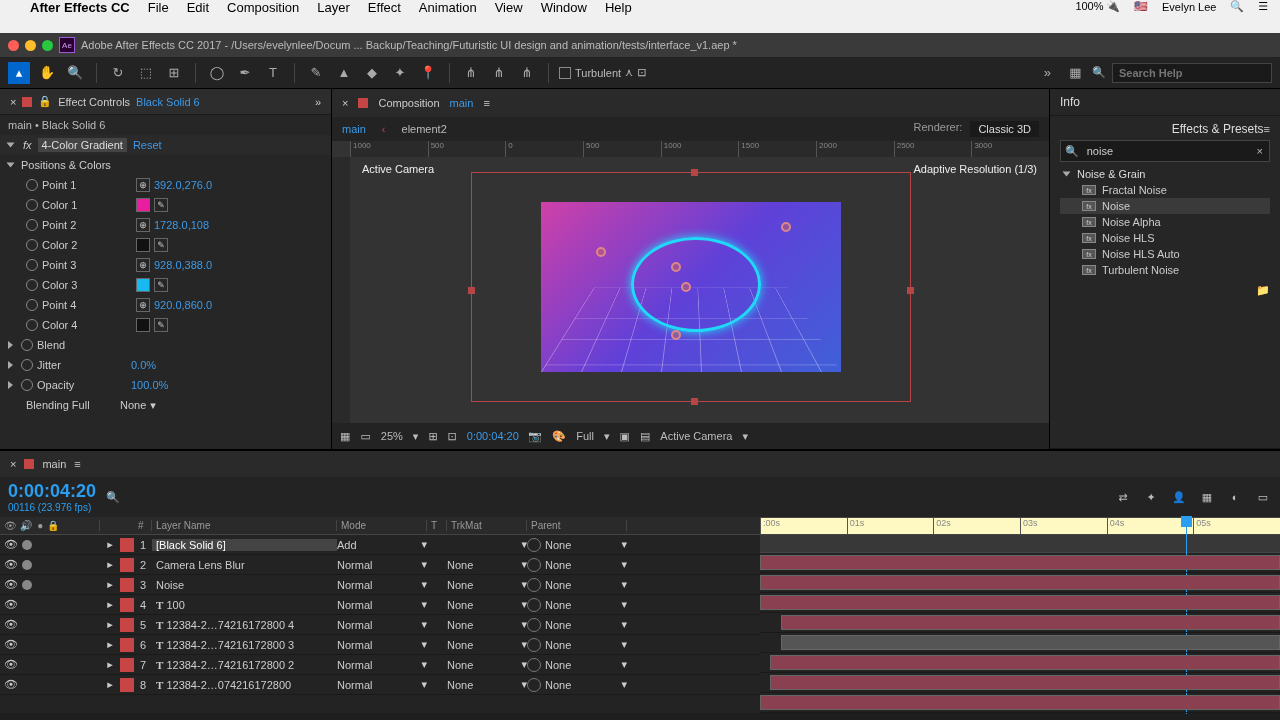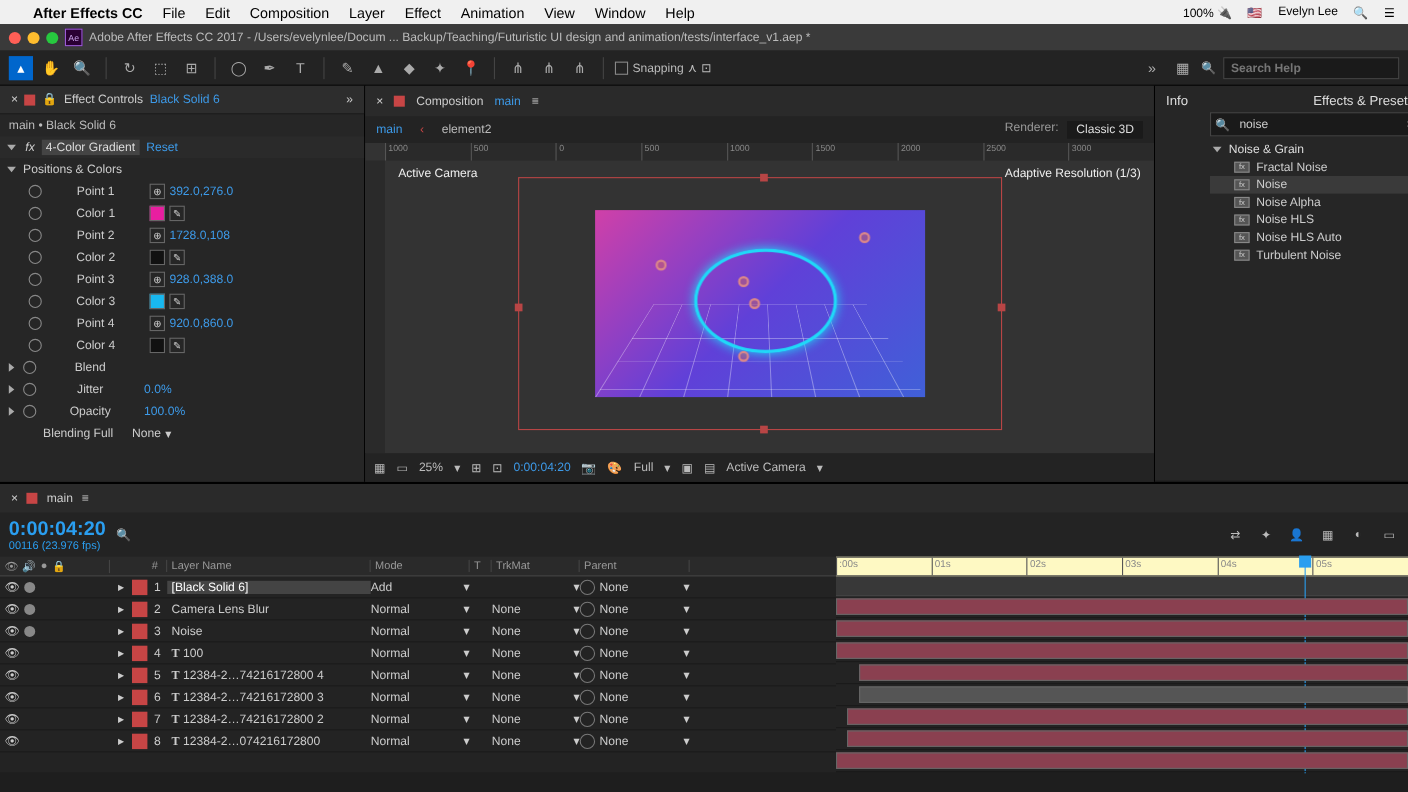--- a/index.html
+++ b/index.html
@@ -1,17 +1,17 @@
 <!DOCTYPE html>
 <html><head>
 <meta charset="utf-8">
 <style>
 * { margin:0; padding:0; box-sizing:border-box; font-family:-apple-system,Helvetica,Arial,sans-serif; }
 body { background:#1e1e1e; color:#ccc; font-size:11px; width:1280px; height:720px; overflow:hidden; }
-.menubar { background:#f0f0f0; color:#000; height:22px; display:flex; align-items:center; padding:0 12px; gap:18px; }
+.menubar { background:#f0f0f0; color:#000; height:33px; display:flex; align-items:flex-start; padding:0 12px; gap:18px; }
 .menubar .right { margin-left:auto; display:flex; gap:14px; align-items:center; }
 .menubar-item { font-size:13px; }
 .apple { font-size:14px; }
 .app-title-row { background:#3a3a3a; height:24px; display:flex; align-items:center; padding:0 8px; gap:6px; font-size:11px; color:#bbb; }
 .traffic { display:flex; gap:6px; }
 .dot { width:11px; height:11px; border-radius:50%; }
 .dot.r{background:#ff5f56}.dot.y{background:#ffbd2e}.dot.g{background:#27c93f}
 .ae-icon { width:16px; height:16px; background:#2a0033; border:1px solid #9a5bd6; display:flex; align-items:center; justify-content:center; font-size:8px; color:#c8a0e8; }
 .toolbar { background:#232323; height:32px; border-bottom:1px solid #000; display:flex; align-items:center; padding:0 8px; gap:6px; }
 .toolbar .sep { width:1px; height:20px; background:#444; margin:0 4px; }
@@ -25,21 +25,21 @@
 .panel-tab { background:#2d2d2d; padding:6px 10px; display:flex; align-items:center; gap:6px; border-bottom:1px solid #191919; }
 .panel-tab .sq { width:10px; height:10px; background:#c74545; }
 .panel-tab .lbl { color:#ccc; }
 .panel-tab .layer-link { color:#3d9ae8; }
 .breadcrumb { padding:4px 8px; color:#bbb; font-size:11px; }
 .effect-hdr { background:#2a2a2a; padding:3px 8px; display:flex; align-items:center; gap:6px; }
 .effect-hdr .nm { background:#444; padding:1px 4px; color:#ddd; }
 .effect-hdr .reset { color:#3d9ae8; }
 .prop-list { padding-left:18px; }
 .prop-row { display:flex; align-items:center; height:20px; gap:4px; padding-left:8px; }
-.prop-row .nm { width:90px; color:#ccc;text-align:center; }
+.prop-row .nm { width:90px; color:#ccc; }
 .prop-row .stopwatch { width:12px; height:12px; border:1px solid #888; border-radius:50%; }
 .prop-row .val { color:#3d9ae8; }
 .prop-row .swatch { width:14px; height:14px; border:1px solid #666; }
 .prop-row .dropper { width:14px; height:14px; border:1px solid #666; display:flex; align-items:center; justify-content:center; font-size:9px; }
 .tri { display:inline-block; width:0; height:0; border-top:4px solid transparent; border-bottom:4px solid transparent; border-left:5px solid #aaa; margin-right:4px; }
 .tri.open { transform:rotate(90deg); }
 .select-val { color:#ccc; display:flex; align-items:center; gap:4px; }
 .center-panel { flex:1; background:#232323; border-right:1px solid #000; display:flex; flex-direction:column; }
 .comp-tabs { background:#2a2a2a; display:flex; align-items:center; gap:10px; padding:4px 10px; height:28px; }
 .comp-tabs .sq { width:10px; height:10px; background:#c74545; }
@@ -53,21 +53,21 @@
 .ruler-top { position:absolute; top:0; left:18px; right:0; height:16px; background:#2a2a2a; color:#888; font-size:8px; display:flex; }
 .ruler-top span { flex:1; border-left:1px solid #555; padding-left:2px; }
 .ruler-left { position:absolute; left:0; top:16px; width:18px; bottom:0; background:#2a2a2a; color:#888; font-size:8px; }
 .viewport { width:300px; height:170px; background:linear-gradient(135deg,#d040a8 0%,#6040d8 50%,#4060d8 100%); position:relative; margin-top:10px; }
 .ellipse { position:absolute; top:35px; left:90px; width:130px; height:95px; border:3px solid #20d8f8; border-radius:50%; box-shadow:0 0 10px #20d8f8; }
 .bbox { position:absolute; inset:-30px -70px; border:1px solid #b84545; }
 .handle { position:absolute; width:7px; height:7px; background:#b84545; }
 .pin { position:absolute; width:10px; height:10px; border:2px solid #d88; border-radius:50%; background:rgba(200,100,100,.5); }
 .viewer-footer { height:26px; background:#232323; display:flex; align-items:center; padding:0 8px; gap:10px; color:#bbb; }
 .viewer-footer .tc { color:#3d9ae8; }
-.right-panel { width:230px; background:#262626; display:flex; flex-direction:row; }
+.right-panel { width:230px; background:#262626; display:flex; flex-direction:column; }
 .rp-section { border-bottom:1px solid #191919; padding:6px 10px; }
 .rp-title { color:#ddd; font-size:12px; }
 .rp-search { display:flex; align-items:center; background:#1a1a1a; border:1px solid #444; margin:4px 0; }
 .rp-search input { flex:1; background:none; border:none; color:#ccc; padding:4px; font-size:11px; outline:none; }
 .rp-search .x { padding:0 6px; color:#bbb; cursor:pointer; }
 .ep-cat { color:#ddd; padding:2px 4px; display:flex; align-items:center; gap:4px; }
 .ep-item { padding:2px 6px 2px 22px; color:#ccc; display:flex; align-items:center; gap:6px; }
 .ep-item.sel { background:#3a3a3a; }
 .ep-ico { width:14px; height:10px; background:#555; border:1px solid #888; font-size:7px; display:flex; align-items:center; justify-content:center; }
 .timeline-panel { background:#232323; border-top:2px solid #000; }
@@ -156,21 +156,21 @@
   <div class="tool-ico">◆</div>
   <div class="tool-ico">✦</div>
   <div class="tool-ico">📍</div>
   <div class="sep"></div>
   <div class="tool-ico">⋔</div>
   <div class="tool-ico">⋔</div>
   <div class="tool-ico">⋔</div>
   <div class="sep"></div>
   <div class="snapping">
     <span style="width:12px;height:12px;border:1px solid #888"></span>
-    <span>Snapping</span>
+    <span>Turbulent</span>
     <span>⋏</span>
     <span>⊡</span>
   </div>
   <div class="search-help">
     <div class="tool-ico">»</div>
     <div class="tool-ico">▦</div>
     <span>🔍</span>
     <input placeholder="Search Help" style="">
   </div>
 </div>

